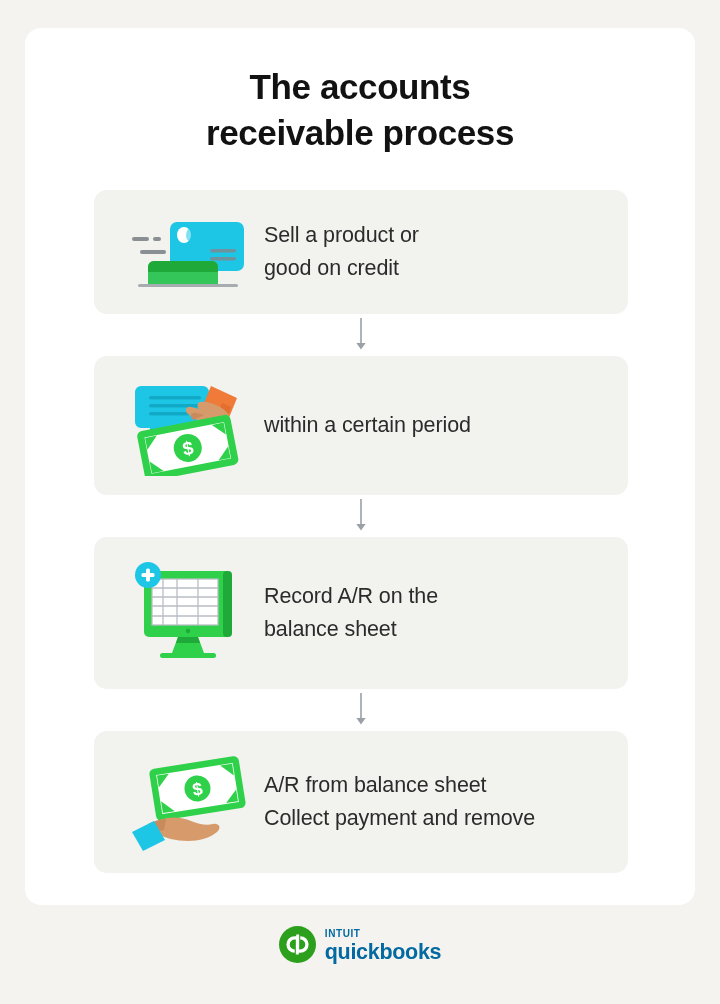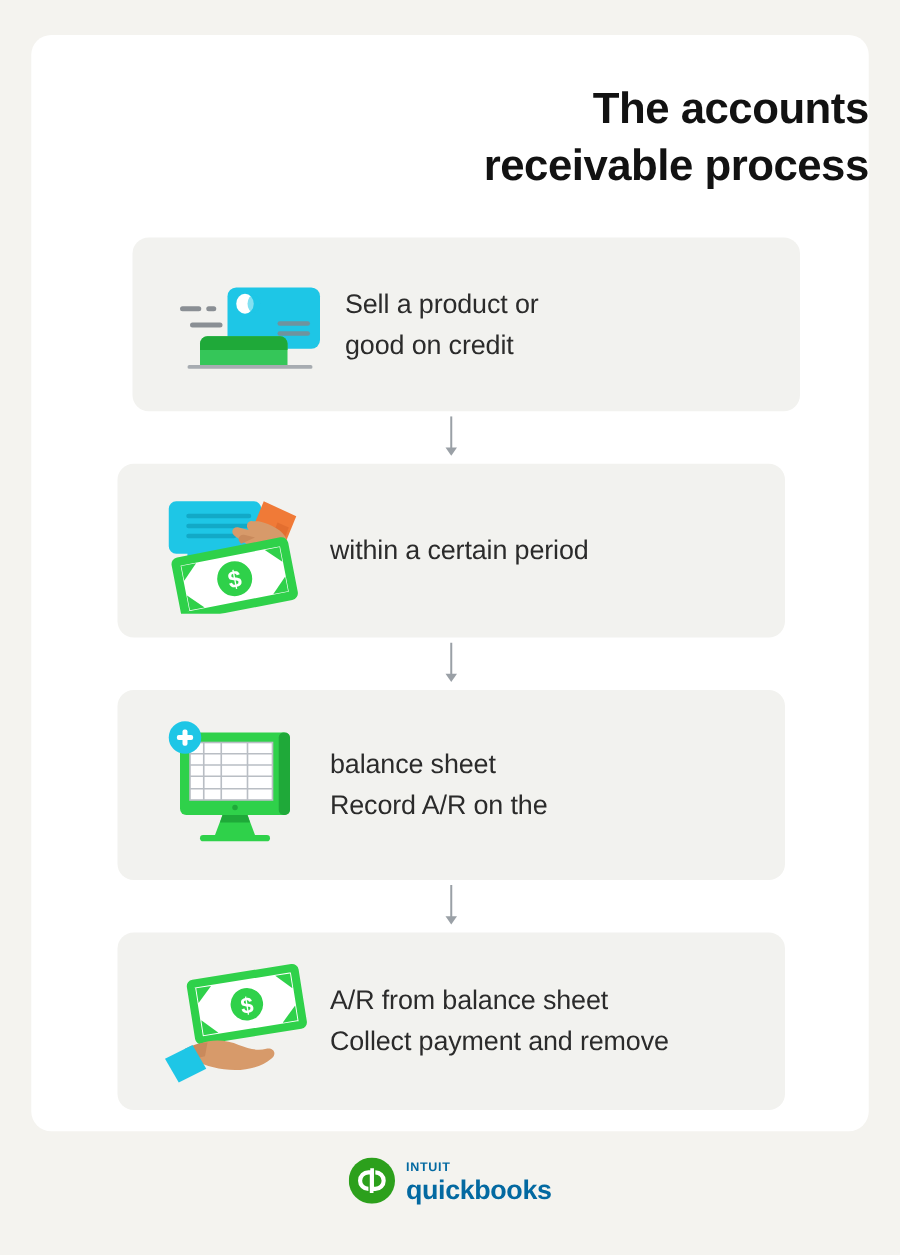--- a/index.html
+++ b/index.html
@@ -27,21 +27,21 @@
     height: 877px;
     background: #ffffff;
     border-radius: 16px;
     box-sizing: border-box;
   }
   .title {
     position: absolute;
     left: 0;
     top: 36px;
     width: 670px;
-    text-align: right;
+    text-align: center;
     font-size: 35px;
     line-height: 1.32;
     font-weight: bold;
     color: #121212;
     letter-spacing: -0.4px;
   }
   .steps {
     position: absolute;
     left: 69px;
     top: 162px;
@@ -50,21 +50,21 @@
   .step-card {
     position: relative;
     width: 534px;
     background: #f2f2ef;
     border-radius: 13px;
     display: flex;
     align-items: center;
     box-sizing: border-box;
     padding: 0 18px;
   }
-  .step-card.h1 { height: 139px; margin-left: 12px; }
+  .step-card.h1 { height: 124px; }
   .step-card.h2 { height: 139px; }
   .step-card.h3 { height: 152px; }
   .step-card.h4 { height: 142px; }
 
   .icon-wrap {
     width: 152px;
     min-width: 152px;
     height: 110px;
     display: flex;
     align-items: center;
@@ -233,22 +233,22 @@
             <path d="M48 78 h20 l6 16 h-32 z" fill="#2fd14a"></path>
             <path d="M48 78 h20 l2 6 h-24 z" fill="#1fa939"></path>
             <rect x="30" y="94" width="56" height="5" rx="2.5" fill="#2fd14a"></rect>
 
             <circle cx="18" cy="16" r="13" fill="#1ec6e6"></circle>
             <rect x="16" y="9.5" width="4" height="13" rx="1.6" fill="#ffffff"></rect>
             <rect x="11.5" y="14" width="13" height="4" rx="1.6" fill="#ffffff"></rect>
           </svg>
         </div>
         <div class="step-text">
+          <span class="ln">Record A/R on the</span>
           <span class="ln">balance sheet</span>
-          <span class="ln">Record A/R on the</span>
         </div>
       </div>
 
       <div class="arrow">
         <svg width="14" height="34" viewBox="0 0 14 34">
           <line x1="7" y1="0" x2="7" y2="27" stroke="#9aa0a6" stroke-width="1.6"></line>
           <path d="M2.4 25 L7 31.5 L11.6 25 Z" fill="#9aa0a6"></path>
         </svg>
       </div>
 

